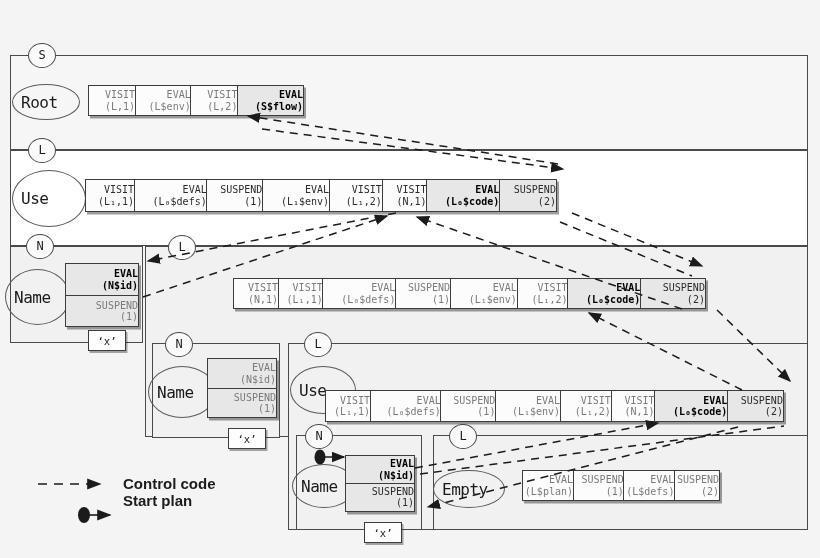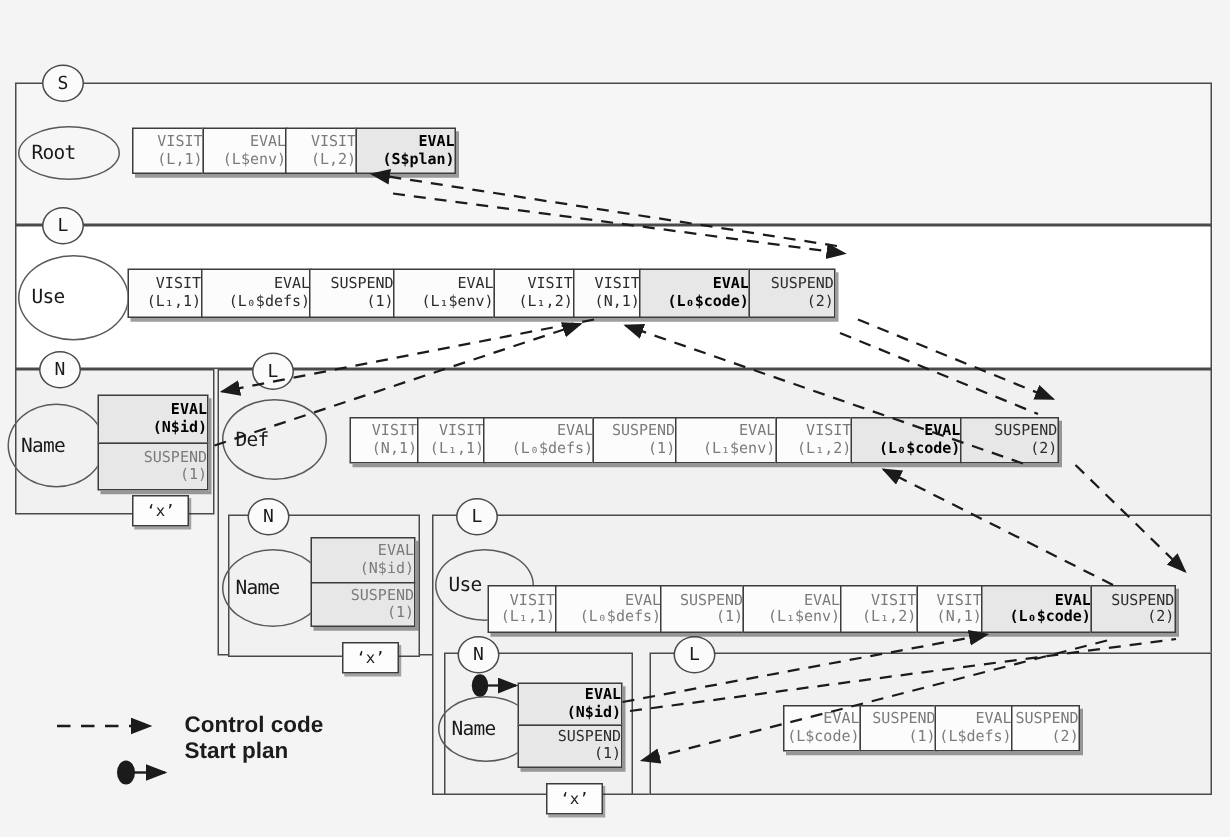--- a/index.html
+++ b/index.html
@@ -4,21 +4,21 @@
 <style>
   html,body{margin:0;padding:0;background:#f4f4f4;}
   #stage{position:relative;width:820px;height:558px;background:#f4f4f4;overflow:hidden;
          font-family:"DejaVu Sans Mono",monospace;}
   .box{position:absolute;border:1.5px solid #4a4a4a;box-sizing:border-box;}
   .circle{position:absolute;width:28px;height:25px;border:1.5px solid #4a4a4a;border-radius:50%;
           background:#fbfbfb;box-sizing:border-box;display:flex;align-items:center;justify-content:center;
           font-size:12px;color:#1a1a1a;z-index:6;}
   .oval{position:absolute;border:1.4px solid #5a5a5a;border-radius:50%;background:transparent;
         display:flex;align-items:center;z-index:5;}
-  .oval span{padding-left:8px;font-size:13px;color:#1a1a1a;letter-spacing:-0.5px;}
+  .oval span{padding-left:8px;font-size:16px;color:#1a1a1a;letter-spacing:-0.5px;}
   .plan-row{position:absolute;display:flex;z-index:7;box-shadow:2px 2.5px 0 rgba(40,40,40,.45);}
   .plan-stack{position:absolute;display:flex;flex-direction:column;z-index:7;box-shadow:2px 2.5px 0 rgba(40,40,40,.45);}
   .cell{box-sizing:border-box;border:1.3px solid #3c3c3c;display:flex;flex-direction:column;
         align-items:flex-end;justify-content:center;line-height:1.12;font-size:10px;
         background:#fcfcfc;color:#2c2c2c;text-align:center;white-space:nowrap;}
   .plan-row .cell{margin-left:-1.3px;height:100%;}
   .plan-row .cell:first-child{margin-left:0;}
   .plan-stack .cell{margin-top:-1.3px;width:100%;}
   .plan-stack .cell:first-child{margin-top:0;}
   .cell.hl{background:#e7e7e7;}
@@ -85,48 +85,48 @@
     <div class="circle" style="left: 449px; top: 423.5px;">L</div>
     <div class="oval" style="left: 12px; top: 84px; width: 66px; height: 34px;">
       <span>Root</span>
     </div>
     <div class="oval" style="left: 12px; top: 170px; width: 72px; height: 55px;">
       <span>Use</span>
     </div>
     <div class="oval" style="left: 5px; top: 269px; width: 63px; height: 54px;">
       <span>Name</span>
     </div>
-    <div class="oval" style="left: 148px; top: 266px; width: 68px; height: 52px;">
-      <span>Def</span>
-    </div>
     <div class="oval" style="left: 148px; top: 366px; width: 66px; height: 50px;">
       <span>Name</span>
     </div>
     <div class="oval" style="left: 290px; top: 366px; width: 64px; height: 46px;">
       <span>Use</span>
     </div>
     <div class="oval" style="left: 292px; top: 464px; width: 62px; height: 42px;">
       <span>Name</span>
     </div>
+    <div class="oval" style="left: 433px; top: 470px; width: 70px; height: 36px;">
+      <span>Empty</span>
+    </div>
     <div class="plan-row" style="left: 88px; top: 85px; height: 31px;">
       <div class="cell dim" style="width: 48px;">
         <span>VISIT</span>
         <span>(L,1)</span>
       </div>
       <div class="cell dim" style="width: 57px;">
         <span>EVAL</span>
         <span>(L$env)</span>
       </div>
       <div class="cell dim" style="width: 48px;">
         <span>VISIT</span>
         <span>(L,2)</span>
       </div>
       <div class="cell hl bold" style="width: 67px;">
         <span>EVAL</span>
-        <span>(S$plan)</span>
+        <span>(S$flow)</span>
       </div>
     </div>
     <div class="plan-row" style="left: 85px; top: 179px; height: 33px;">
       <div class="cell" style="width: 50px;">
         <span>VISIT</span>
         <span>(L₁,1)</span>
       </div>
       <div class="cell" style="width: 74px;">
         <span>EVAL</span>
         <span>(L₀$defs)</span>
@@ -220,21 +220,21 @@
         <span>(L₀$code)</span>
       </div>
       <div class="cell hl" style="width: 57px;">
         <span>SUSPEND</span>
         <span>(2)</span>
       </div>
     </div>
     <div class="plan-row" style="left: 522px; top: 470px; height: 31px;">
       <div class="cell dim" style="width: 52px;">
         <span>EVAL</span>
-        <span>(L$code)</span>
+        <span>(L$plan)</span>
       </div>
       <div class="cell dim" style="width: 52px;">
         <span>SUSPEND</span>
         <span>(1)</span>
       </div>
       <div class="cell dim" style="width: 52px;">
         <span>EVAL</span>
         <span>(L$defs)</span>
       </div>
       <div class="cell dim" style="width: 46px;">

